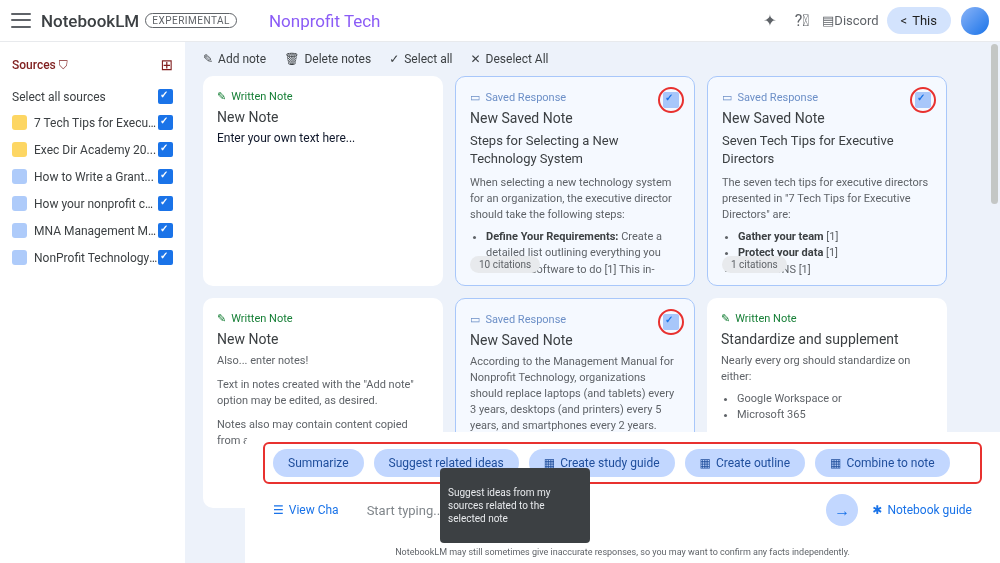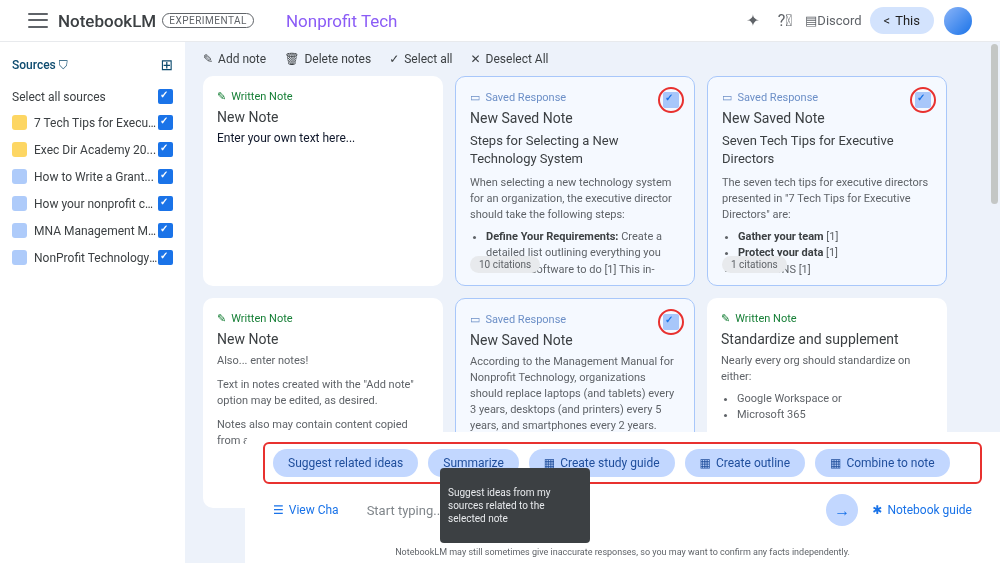--- a/index.html
+++ b/index.html
@@ -1,30 +1,30 @@
 <!DOCTYPE html>
 <html><head>
 <meta charset="utf-8">
 <style>
 *{margin:0;padding:0;box-sizing:border-box;font-family:-apple-system,BlinkMacSystemFont,"Segoe UI",Roboto,Arial,sans-serif}
 body{width:1000px;height:563px;background:#fff;overflow:hidden;position:relative}
-.header{height:42px;display:flex;align-items:center;padding:0 28px;border-bottom:1px solid #e8eaed}
+.header{height:42px;display:flex;align-items:center;padding:0 11px;border-bottom:1px solid #e8eaed}
 .menu-ic{width:20px;height:20px;display:flex;flex-direction:column;justify-content:space-around;margin-right:10px;cursor:pointer}
 .menu-ic span{height:2px;background:#5f6368;border-radius:1px}
 .logo{font-size:17px;font-weight:500;color:#3c4043;margin-right:6px}
 .badge{font-size:10px;border:1px solid #5f6368;border-radius:9px;padding:1px 6px;color:#5f6368;letter-spacing:.5px}
 .title{font-size:17px;color:#8b5cf6;margin-left:32px}
 .hspace{flex:1}
 .hicon{width:28px;height:28px;display:flex;align-items:center;justify-content:center;color:#5f6368;font-size:16px;cursor:pointer;margin-left:4px}
 .discord{display:flex;align-items:center;font-size:13px;color:#5f6368;margin-left:6px;cursor:pointer}
 .share{display:flex;align-items:center;background:#d3e3fd;border-radius:18px;padding:6px 14px;font-size:13px;color:#1f1f1f;margin-left:8px;cursor:pointer}
 .avatar{width:28px;height:28px;border-radius:50%;background:linear-gradient(135deg,#8ab4f8,#1a73e8);margin-left:10px;cursor:pointer}
 .below{display:flex;height:521px}
 .sidebar{width:185px;background:#fff;padding:10px 6px}
-.sh{display:flex;align-items:center;justify-content:space-between;padding:4px 6px 10px;font-size:12px;font-weight:500;color:#0c4a6e}
+.sh{display:flex;align-items:center;justify-content:space-between;padding:4px 6px 10px;font-size:12px;font-weight:500;color:#7f1d1d}
 .sall{display:flex;align-items:center;justify-content:space-between;padding:5px 6px;font-size:12px;color:#3c4043}
 .src{display:flex;align-items:center;padding:6px 6px;font-size:12px;color:#3c4043;cursor:pointer}
 .sic{width:15px;height:15px;border-radius:3px;margin-right:7px;flex-shrink:0}
 .sic.y{background:#fdd663}
 .sic.b{background:#aecbfa}
 .src span{flex:1;white-space:nowrap;overflow:hidden;text-overflow:ellipsis}
 .cb{width:15px;height:15px;background:#1a73e8;border-radius:2px;position:relative;flex-shrink:0;cursor:pointer}
 .cb::after{content:"✓";color:#fff;font-size:10px;position:absolute;top:0;left:2px;font-weight:bold}
 .main{flex:1;background:#edf2fa;position:relative;overflow:hidden}
 .toolbar{display:flex;align-items:center;gap:18px;padding:10px 18px;font-size:12px;color:#3c4043}
@@ -200,22 +200,22 @@
           <div class="ctxt">Nearly every org should standardize on either:</div>
           <ul class="cul">
             <li>Google Workspace or</li>
             <li>Microsoft 365</li>
           </ul>
         </div>
       </div>
 
     <div class="floor">
       <div class="actions" id="actions">
+          <div class="abtn">Summarize</div>
           <div class="abtn">Suggest related ideas</div>
-          <div class="abtn">Summarize</div>
           <div class="abtn"><span>▦</span>Create study guide</div>
           <div class="abtn"><span>▦</span>Create outline</div>
           <div class="abtn"><span>▦</span>Combine to note</div>
         </div>
       <div class="tooltip">Suggest ideas from my sources related to the selected note</div>
       <div class="inputrow">
         <div class="vc">
             <span>☰</span>
             <span>View Cha</span>
           </div>

